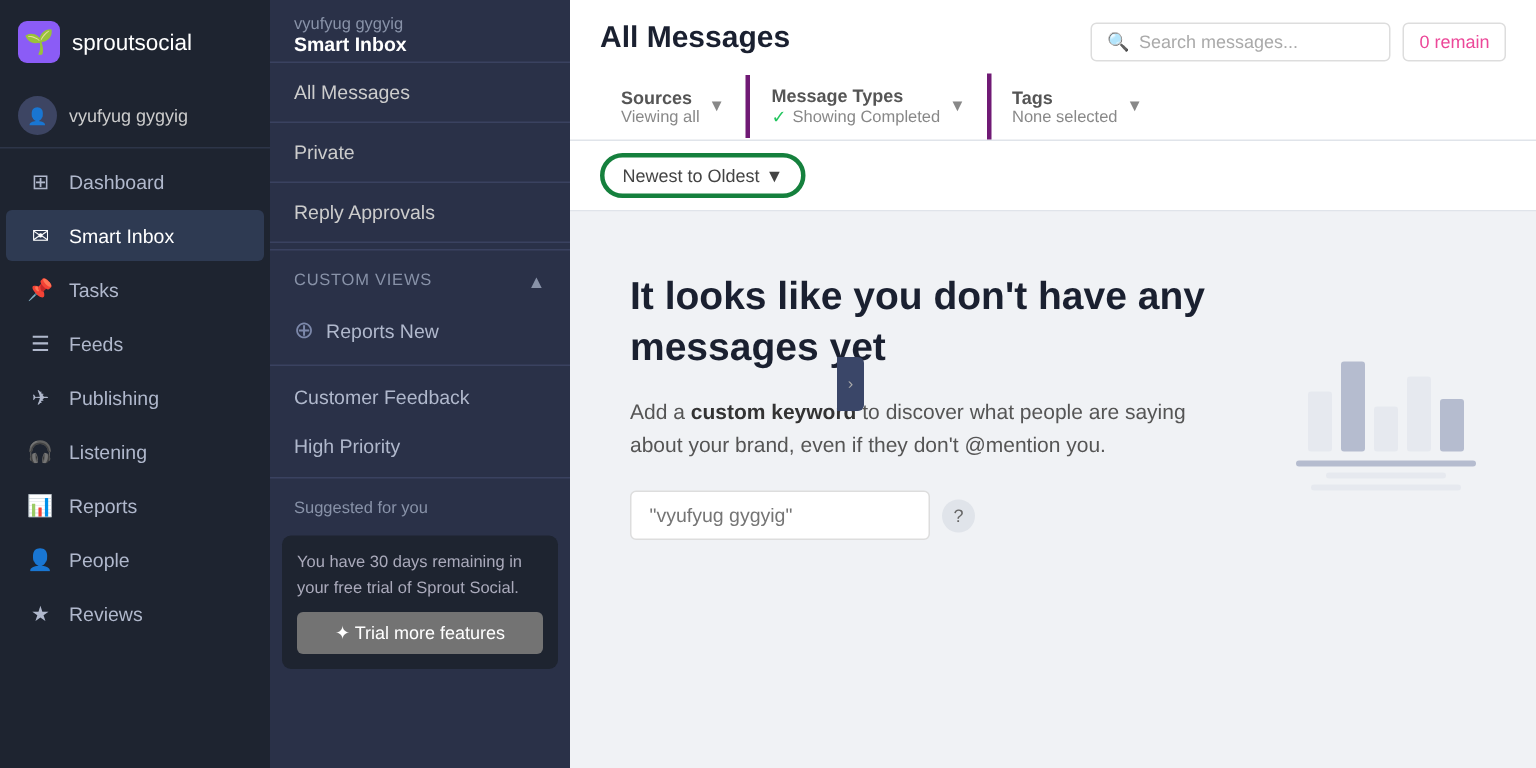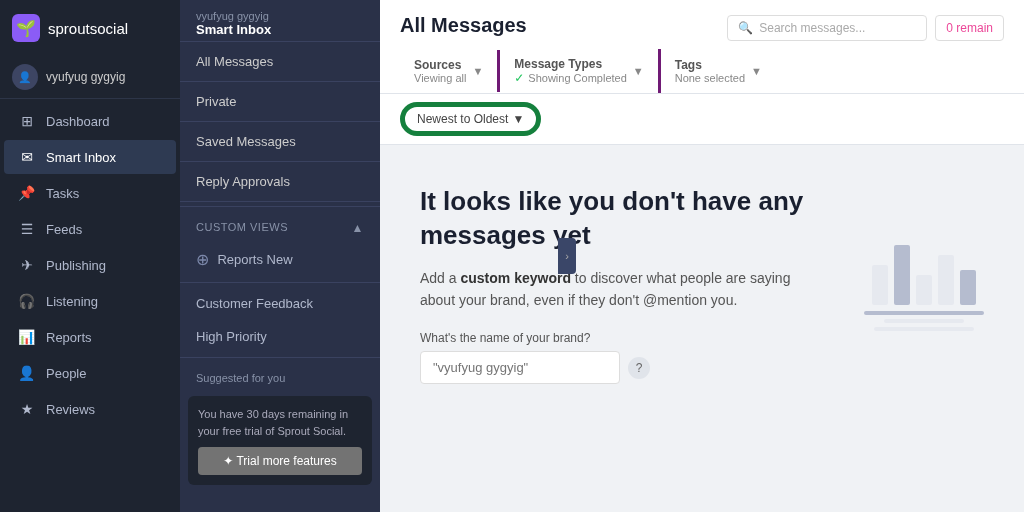--- a/index.html
+++ b/index.html
@@ -198,21 +198,21 @@
       align-items: center;
       padding: 8px 20px;
       background: #fff;
       border-bottom: 1px solid #e0e4ea;
     }
     .sort-dropdown {
       display: flex;
       align-items: center;
       gap: 4px;
       background: #fff;
-      border: 5px solid #15803d;
+      border: 3px solid #15803d;
       border-radius: 20px;
       padding: 5px 12px;
       font-size: 12px;
       cursor: pointer;
       color: #444;
     }
     .main-content {
       flex: 1;
       display: flex;
       align-items: flex-start;
@@ -363,23 +363,20 @@
       <div>vyufyug gygyig</div>
       <div style="font-size:13px; font-weight:600; color:#fff;">Smart Inbox</div>
     </div>
     <div class="panel-header-item">
       <span>All Messages</span>
     </div>
     <div class="panel-header-item">
       <span>Private</span>
     </div>
     <div class="panel-header-item">
-      <span>Saved Messages</span>
-    </div>
-    <div class="panel-header-item">
       <span>Reply Approvals</span>
     </div>
     <div class="divider"></div>
     <div class="panel-section-label">
       <span>Custom Views</span>
       <span class="collapse-icon">▲</span>
     </div>
     <div class="panel-sub-item">
       <span class="plus-icon">⊕</span>
       <span>Reports New</span>
@@ -450,21 +447,20 @@
       <span>Newest to Oldest</span>
       <span>▼</span>
     </div>
   </div>
   <div class="main-content">
     <div class="empty-state">
       <div class="empty-title">It looks like you don't have any messages yet</div>
       <div class="empty-desc">
         <span>Add a </span><strong>custom keyword</strong><span> to discover what people are saying about your brand, even if they don't @mention you.</span>
       </div>
-      <div class="brand-label">What's the name of your brand?</div>
       <div class="brand-input-row">
         <input class="brand-input" type="text" placeholder="&quot;vyufyug gygyig&quot;" style="">
         <div class="help-icon">?</div>
       </div>
     </div>
     <div class="illustration-area">
       <div class="illus-bar-row">
         <div class="illus-bar" style="width:16px; height:40px;"></div>
         <div class="illus-bar" style="width:16px; height:60px; background:#7c88aa;"></div>
         <div class="illus-bar" style="width:16px; height:30px;"></div>

